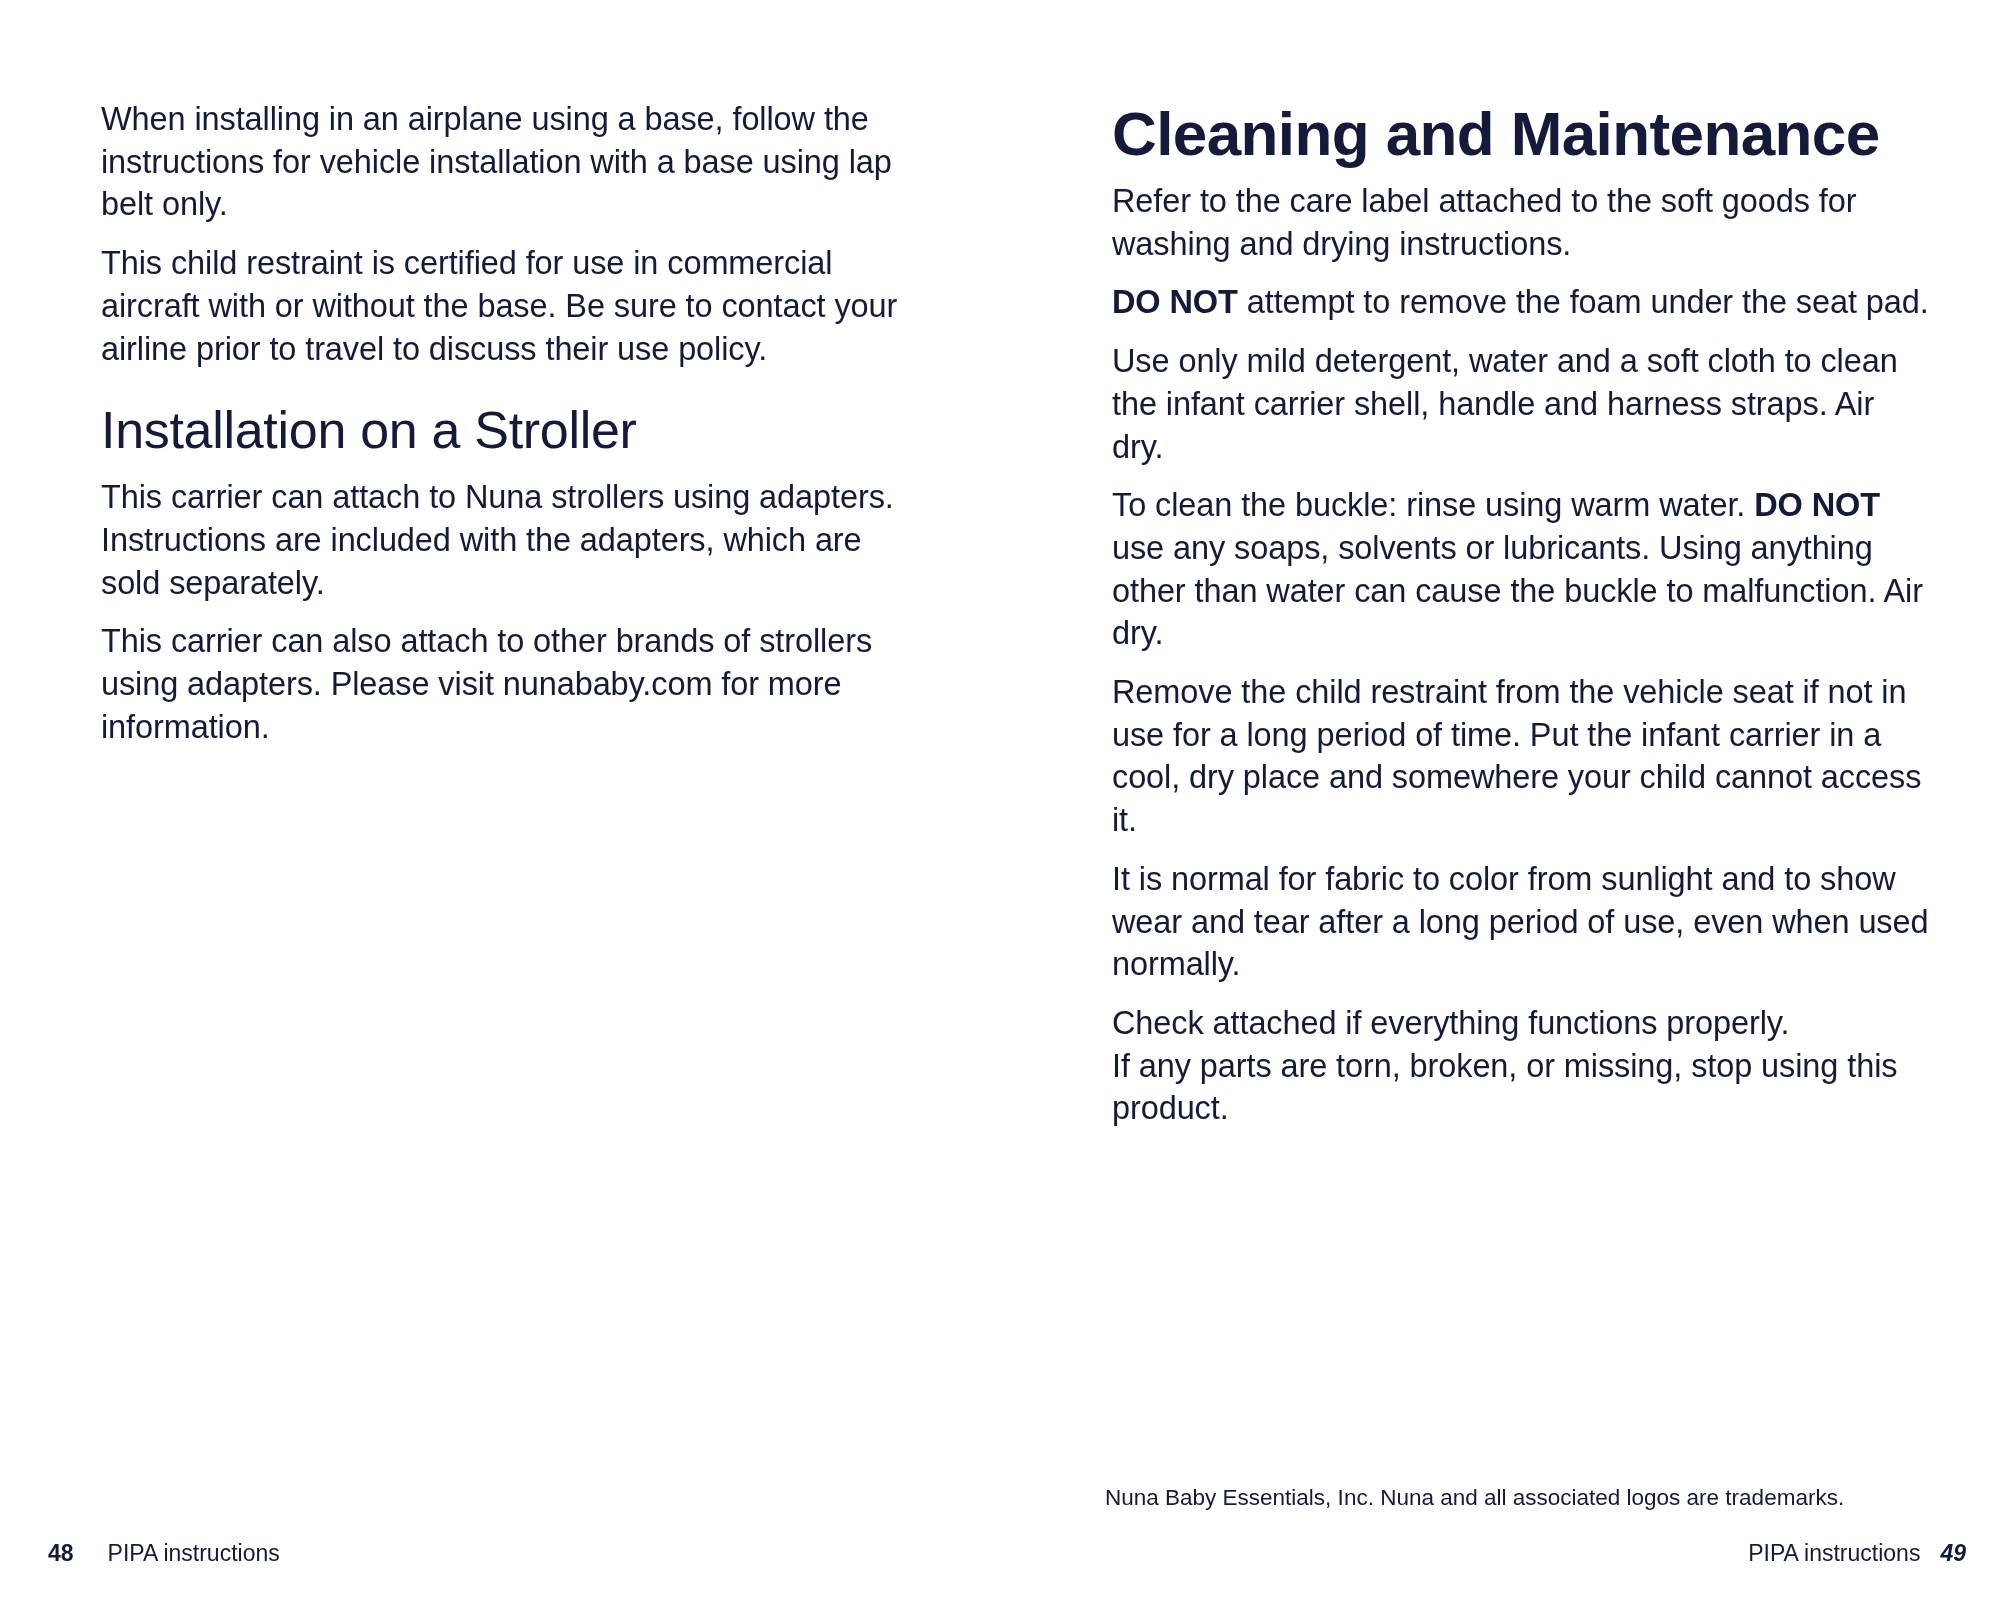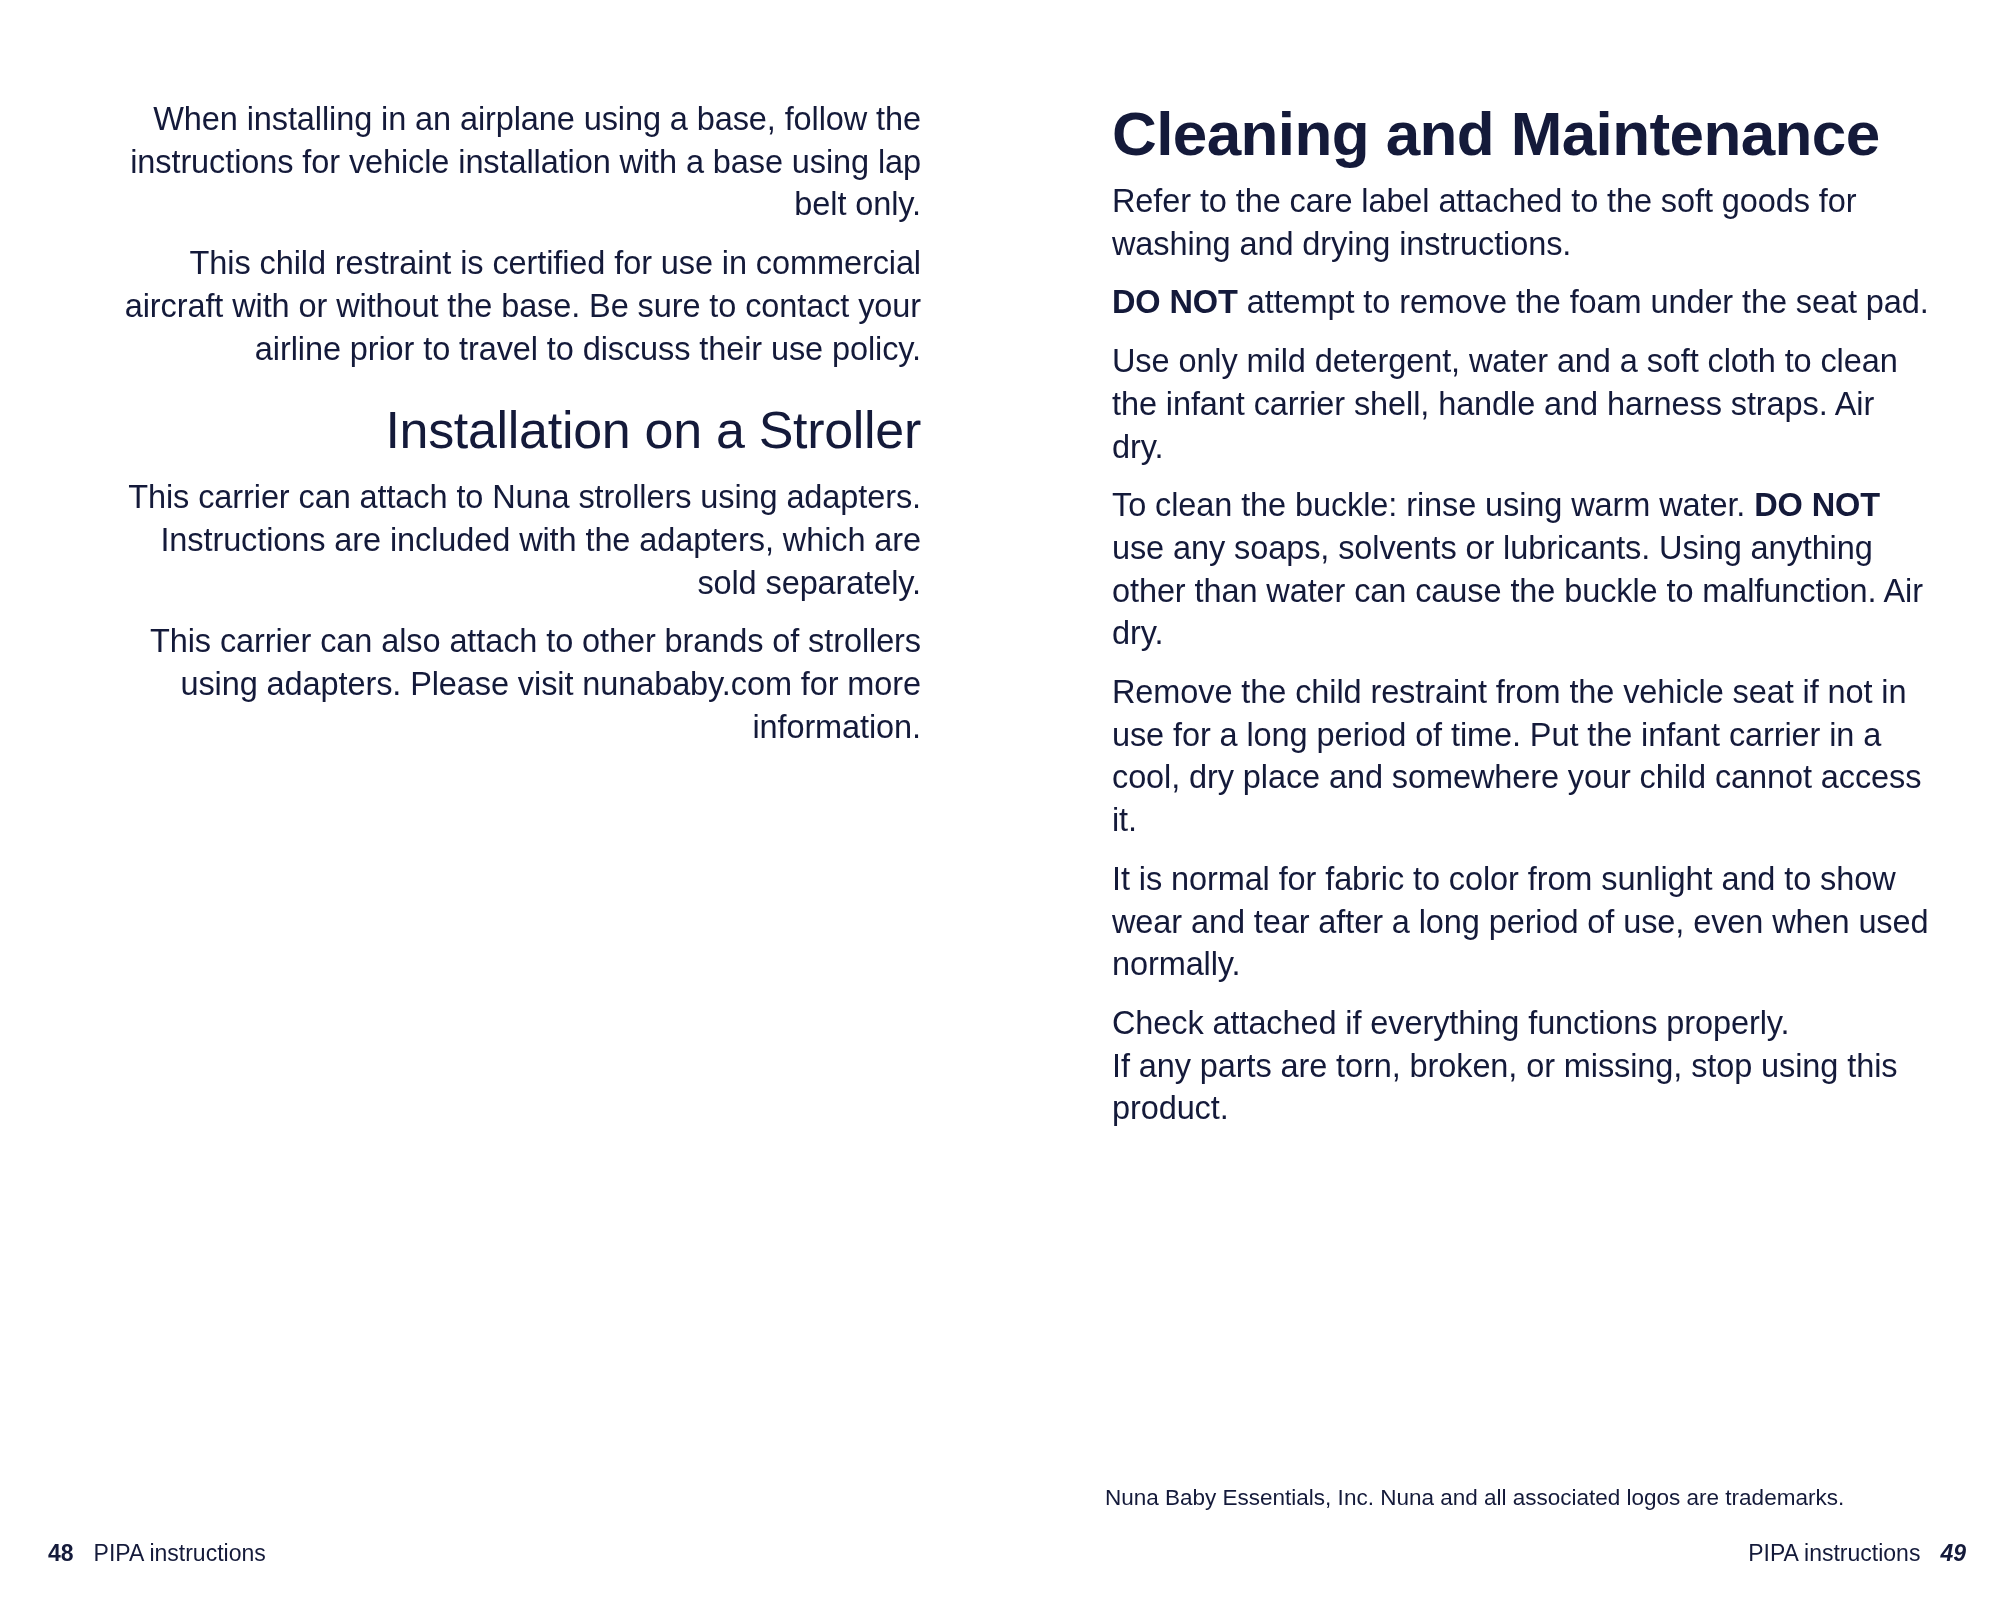--- a/index.html
+++ b/index.html
@@ -21,21 +21,21 @@
       height: 1600px;
       width: 1000px;
     }
     .page-left { left: 0; }
     .page-right { left: 1000px; }
 
     .col {
       position: absolute;
       top: 98px;
     }
-    .page-left .col { left: 101px; width: 820px; text-align: right; }
+    .page-left .col { left: 101px; width: 820px; }
     .page-right .col { left: 112px; width: 820px; top: 100px; }
 
     p.body {
       margin: 0 0 16px 0;
       font-size: 32.5px;
       line-height: 42.7px;
       letter-spacing: -0.1px;
     }
     p.body b { font-weight: 700; }
 
@@ -63,21 +63,21 @@
     }
     .footer {
       position: absolute;
       top: 1538px;
       font-size: 23px;
       line-height: 30px;
     }
     .footer-left { left: 48px; }
     .footer-right { right: 34px; text-align: right; }
     .footer .pnum { font-weight: 700; }
-    .footer-left .pnum { margin-right: 20px; }
+    .footer-left .pnum { margin-right: 34px; }
     .footer-right .pnum { margin-left: 20px; font-style: italic; }
   </style>
 </head>
 <body>
 
 <div class="page page-left">
   <div class="col">
     <p class="body">When installing in an airplane using a base, follow the instructions for vehicle installation with a base using lap belt only.</p>
     <p class="body">This child restraint is certified for use in commercial aircraft with or without the base. Be sure to contact your airline prior to travel to discuss their use policy.</p>
 

